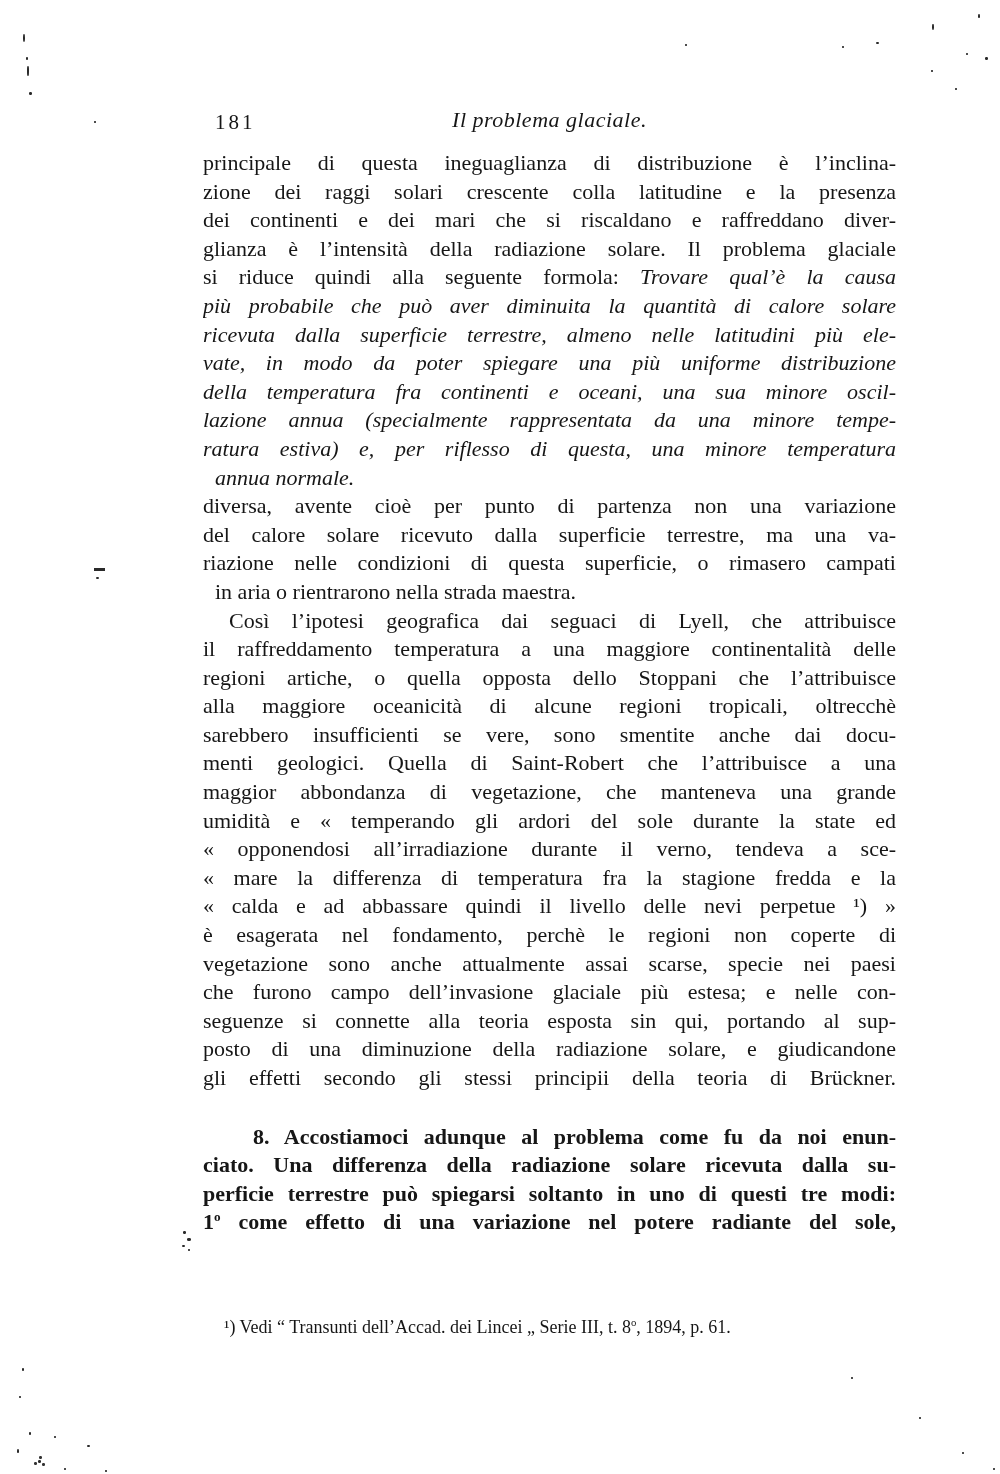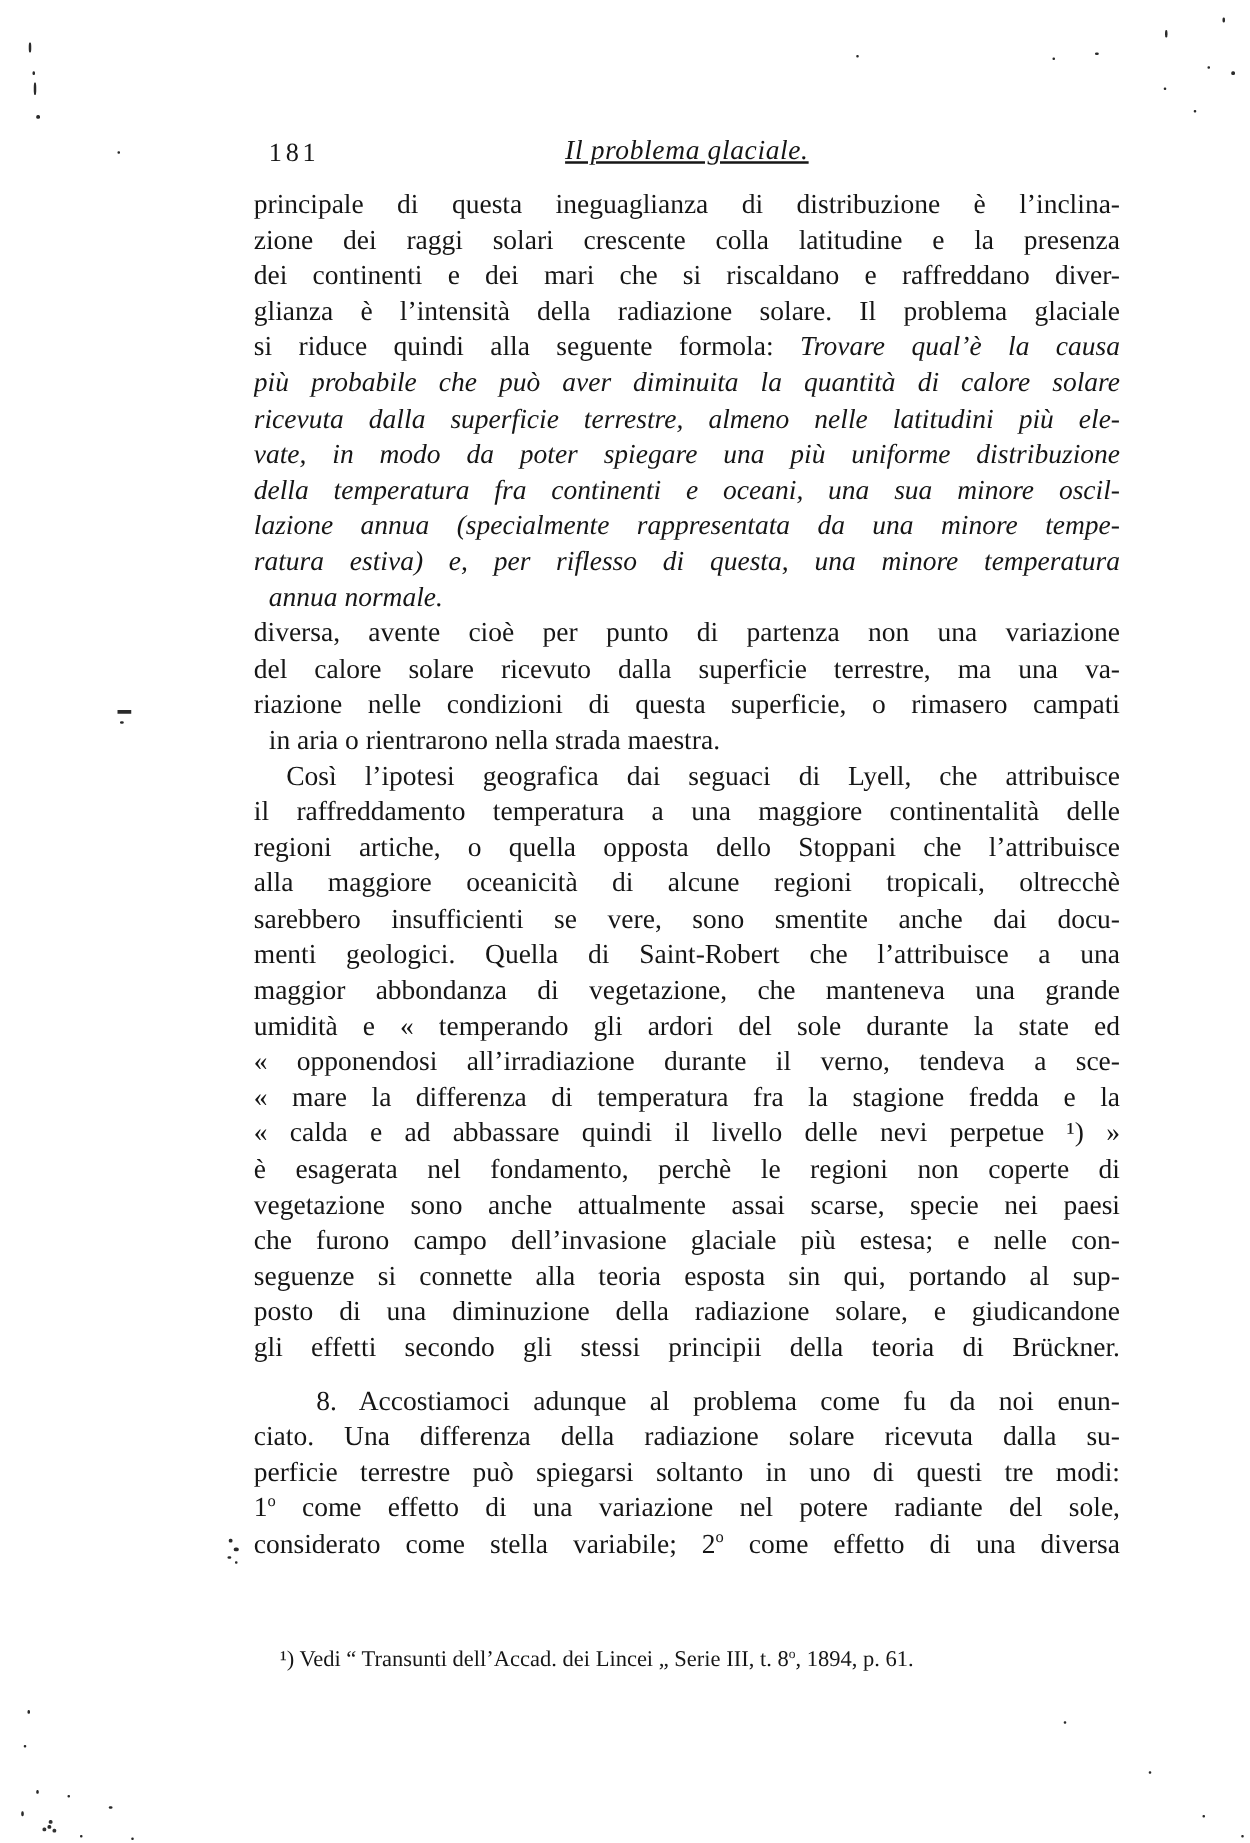--- a/index.html
+++ b/index.html
@@ -5,33 +5,33 @@
   html,body{margin:0;padding:0;}
   body{
     width:1000px;height:1474px;background:#ffffff;position:relative;
     font-family:"Liberation Serif", serif;color:#161616;overflow:hidden;
   }
   .page-number{
     position:absolute;left:215px;top:110px;font-size:21px;letter-spacing:3px;
   }
   .running-title{
     position:absolute;left:203px;top:107px;width:693px;text-align:center;
-    font-style:italic;font-size:22px;letter-spacing:0.5px;text-decoration:underline;
+    font-style:italic;font-size:22px;letter-spacing:0.5px;
   }
   #body-text{
     position:absolute;left:203px;top:149px;width:693px;
     font-size:22px;line-height:28.6px;
   }
   .line{
     text-align:justify;text-align-last:justify;height:28.6px;overflow:hidden;
   }
   .line.last{text-align-last:left;margin-left:12px;}
   .indent-1{text-indent:26px;}
   .indent-2{text-indent:50px;}
-  .para-gap{margin-top:14px;}
+  .para-gap{margin-top:30px;font-weight:bold;}
   .it{font-style:italic;}
   .sup{vertical-align:super;font-size:0.6em;line-height:0;}
   #footnote{
     position:absolute;left:224px;top:1316px;font-size:18px;line-height:22px;
   }
   .speck{position:absolute;background:#2a2a2a;border-radius:40%;}
 </style>
 </head>
 <body>
 
@@ -79,21 +79,20 @@
         <div class="line"><span>che furono campo dell’invasione glaciale più estesa; e nelle con-</span></div>
         <div class="line"><span>seguenze si connette alla teoria esposta sin qui, portando al sup-</span></div>
         <div class="line"><span>posto di una diminuzione della radiazione solare, e giudicandone</span></div>
         <div class="line"><span>gli effetti secondo gli stessi principii della teoria di Brückner.</span></div>
       </div>
       <div class="para-gap">
         <div class="line indent-2"><span>8. Accostiamoci adunque al problema come fu da noi enun-</span></div>
         <div class="line"><span>ciato. Una differenza della radiazione solare ricevuta dalla su-</span></div>
         <div class="line"><span>perficie terrestre può spiegarsi soltanto in uno di questi tre modi:</span></div>
         <div class="line"><span>1</span><span class="sup">o</span><span> come effetto di una variazione nel potere radiante del sole,</span></div>
-        <div class="line"><span>considerato come stella variabile; 2</span><span class="sup">o</span><span> come effetto di una diversa</span></div>
       </div>
     </main>
 
   <div id="footnote"><span>¹) Vedi “ Transunti dell’Accad. dei Lincei „ Serie III, t. 8</span><span class="sup">o</span><span>, 1894, p. 61.</span></div>
 
   <div class="speck" style="left:23px;top:34px;width:2px;height:8px;"></div>
   <div class="speck" style="left:26px;top:57px;width:2px;height:3px;"></div>
   <div class="speck" style="left:27px;top:66px;width:2px;height:10px;"></div>
   <div class="speck" style="left:29px;top:92px;width:3px;height:3px;"></div>
   <div class="speck" style="left:94px;top:121px;width:2px;height:2px;"></div>

